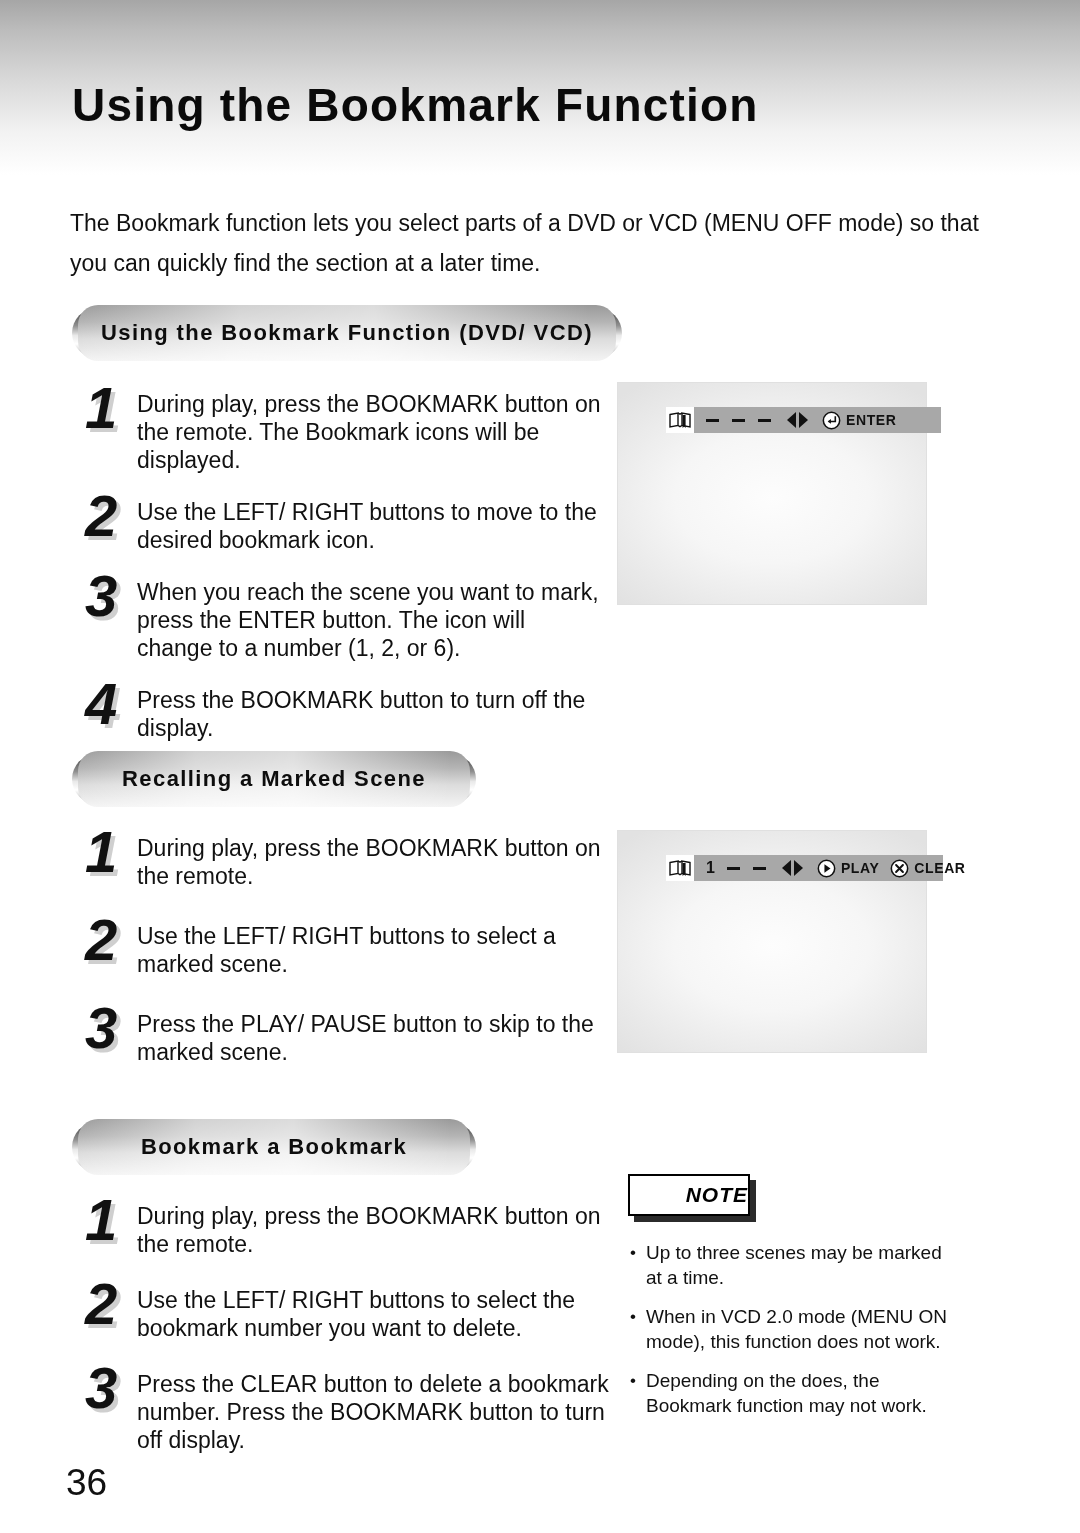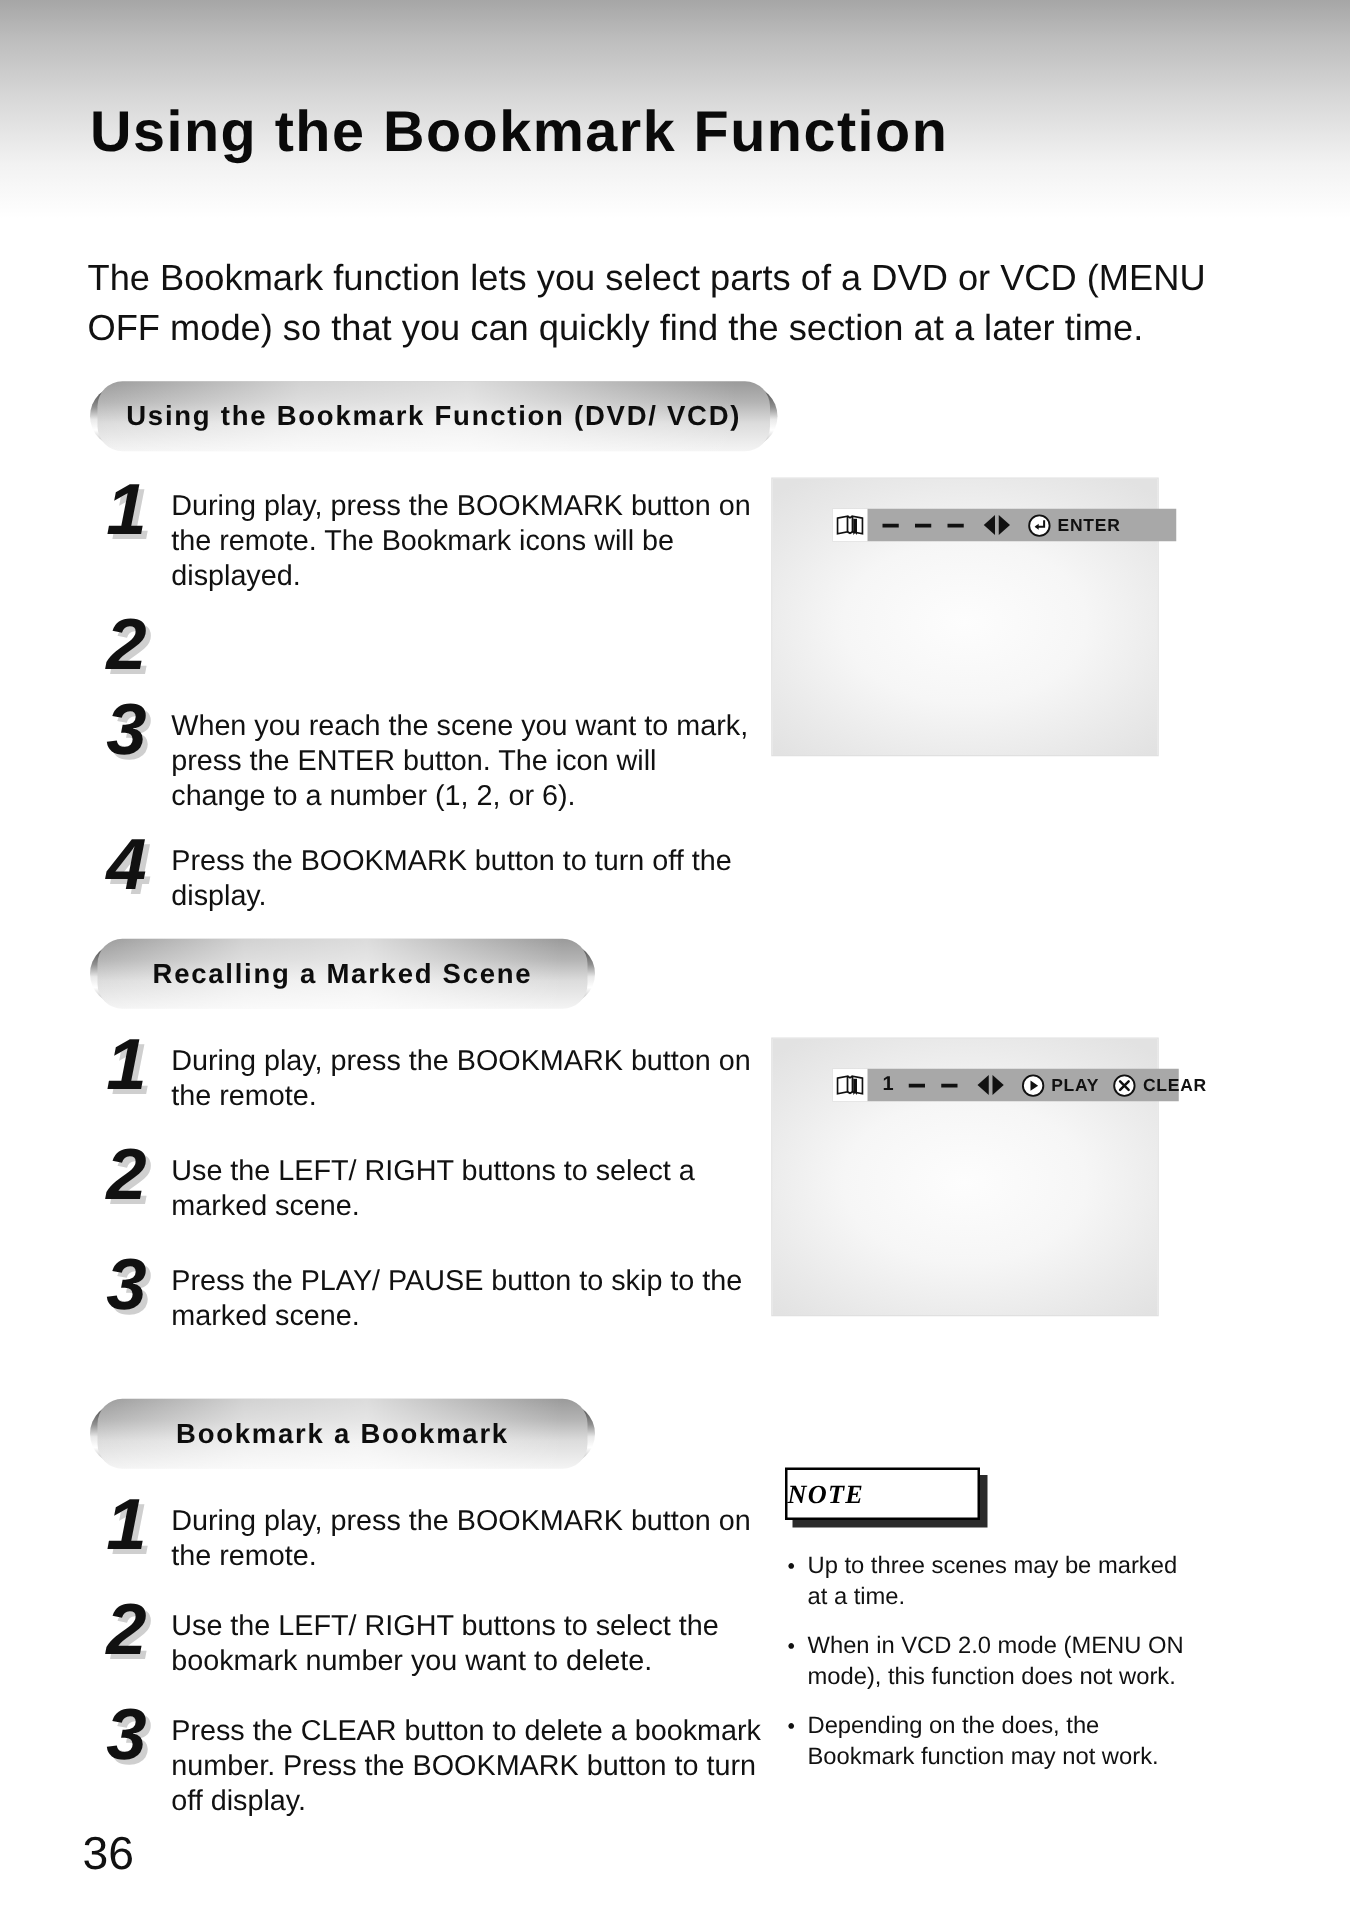--- a/index.html
+++ b/index.html
@@ -23,21 +23,21 @@
     position:absolute;left:72px;top:78px;
     font-size:46px;font-weight:bold;
     letter-spacing:1.2px;
     color:#0a0a0a;
     white-space:nowrap;
   }
 
   
   .intro{
     position:absolute;left:70px;top:203px;width:945px;
-    font-size:29px;line-height:40px;color:#111;
+    font-size:23px;line-height:40px;color:#111;
   }
 
   
   .banner{
     position:absolute;
     height:50px;
     border-radius:26px;
     padding:0 6px;
     background:linear-gradient(to bottom,#4d4d4d 0%,#5a5a5a 12%,#8f8f8f 35%,#e9e9e9 55%,#ffffff 72%,#c9c9c9 90%,#7d7d7d 100%);
     display:flex;align-items:center;justify-content:center;
@@ -132,27 +132,26 @@
   .osd-label{
     font-size:14px;font-weight:bold;color:#111;
     letter-spacing:.6px;margin-left:5px;
   }
   .osd-ico{margin-left:11px;display:flex;align-items:center;}
 
   
   .note-wrap{position:absolute;left:628px;top:1174px;}
   .note-box{
     position:relative;
-    width:156px;height:42px;
+    width:122px;height:42px;
     border:2px solid #000;
     background:#fff;
     box-shadow:6px 6px 0 #2b2b2b;
-    display:flex;align-items:center;justify-content:flex-start;
-    box-sizing:border-box;
-    font-family:Liberation Serif, serif;
+    display:flex;align-items:center;justify-content:flex-end;
+    box-sizing:border-box;
   }
   .note-title{
     font-size:21px;font-weight:bold;font-style:italic;
     letter-spacing:1px;color:#000;
   }
   .note-list{
     position:absolute;left:630px;top:1240px;width:330px;
   }
   .note-item{
     display:flex;font-size:19px;line-height:25px;color:#111;
@@ -182,20 +181,21 @@
     </div>
   </div>
 
   <div class="steps" id="steps-dvd">
     <div class="step">
       <span class="step-num">1</span>
       <span class="step-text">During play, press the BOOKMARK button on the remote. The Bookmark icons will be displayed.</span>
     </div>
     <div class="step">
       <span class="step-num">2</span>
+      <span class="step-text">Use the LEFT/ RIGHT buttons to move to the desired bookmark icon.</span>
     </div>
     <div class="step">
       <span class="step-num">3</span>
       <span class="step-text">When you reach the scene you want to mark, press the ENTER button. The icon will change to a number (1, 2, or 6).</span>
     </div>
     <div class="step">
       <span class="step-num">4</span>
       <span class="step-text">Press the BOOKMARK button to turn off the display.</span>
     </div>
   </div>

